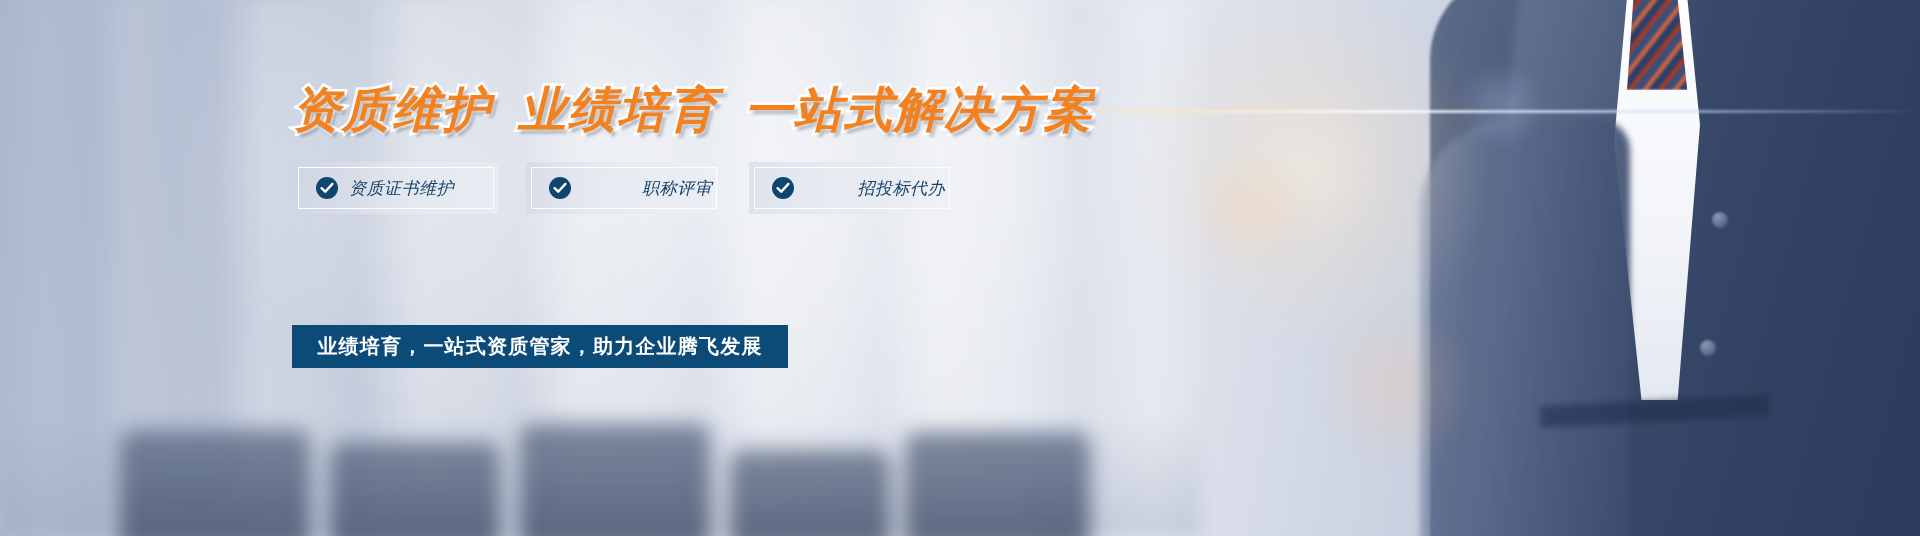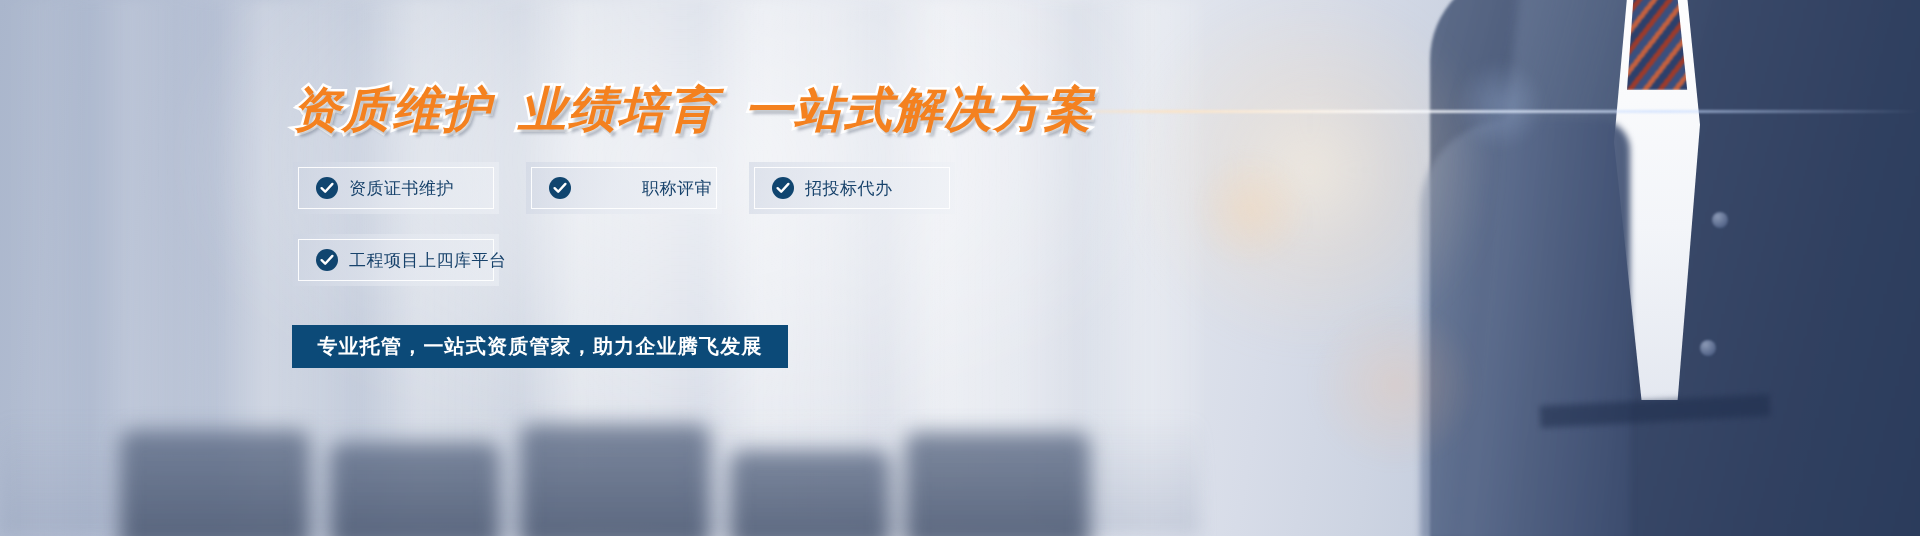--- a/index.html
+++ b/index.html
@@ -249,20 +249,21 @@
   .features {
     position: absolute;
     left: 293px;
     top: 162px;
     width: 700px;
   }
   .feature-row {
     display: flex;
     gap: 27px;
     margin-bottom: 20px;
+    font-style: italic;
   }
   .feature-box {
     position: relative;
     height: 52px;
     background: linear-gradient(100deg,
       rgba(205,212,226,0.55) 0%,
       rgba(228,232,240,0.62) 45%,
       rgba(238,241,246,0.55) 100%);
     display: flex;
     align-items: center;
@@ -271,21 +272,21 @@
   }
   .feature-box::after {
     content: "";
     position: absolute;
     left: 5px; right: 5px; top: 5px; bottom: 5px;
     border: 1px solid rgba(255,255,255,0.92);
     pointer-events: none;
   }
   .fb-w1 { width: 206px; }
   .fb-w2 { width: 196px; justify-content: space-between; }
-  .fb-w3 { width: 206px; }
+  .fb-w3 { width: 206px; justify-content: space-between; }
   .fb-w4 { width: 206px; }
   .fb-w5 { width: 196px; }
   .fb-w6 { width: 206px; }
 
   .check-icon {
     position: relative;
     z-index: 2;
     flex: 0 0 auto;
     width: 22px;
     height: 22px;
@@ -392,32 +393,23 @@
           </span>
           <span class="feature-label">招投标代办</span>
         </div>
 
       </div>
 
       <div class="feature-row">
 
 
 
-        <div class="feature-box fb-w6">
-          <span class="check-icon">
-            <svg width="22" height="22" viewBox="0 0 22 22">
-              <circle cx="11" cy="11" r="11" fill="#10456f"></circle>
-              <path d="M5.6 11.2 L9.2 14.7 L16.4 6.9" fill="none" stroke="#ffffff" stroke-width="2.4" stroke-linecap="round" stroke-linejoin="round"></path>
-            </svg>
-          </span>
-          <span class="feature-label">工程项目上四库平台</span>
-        </div>
 
       </div>
 
     </div>
 
     <div class="tagline-bar">
-      <span class="tagline-text">专业托管，一站式资质管家，助力企业腾飞发展</span>
+      <span class="tagline-text">业绩培育，一站式资质管家，助力企业腾飞发展</span>
     </div>
 
   </div>
 </div>
 
 </body></html>

